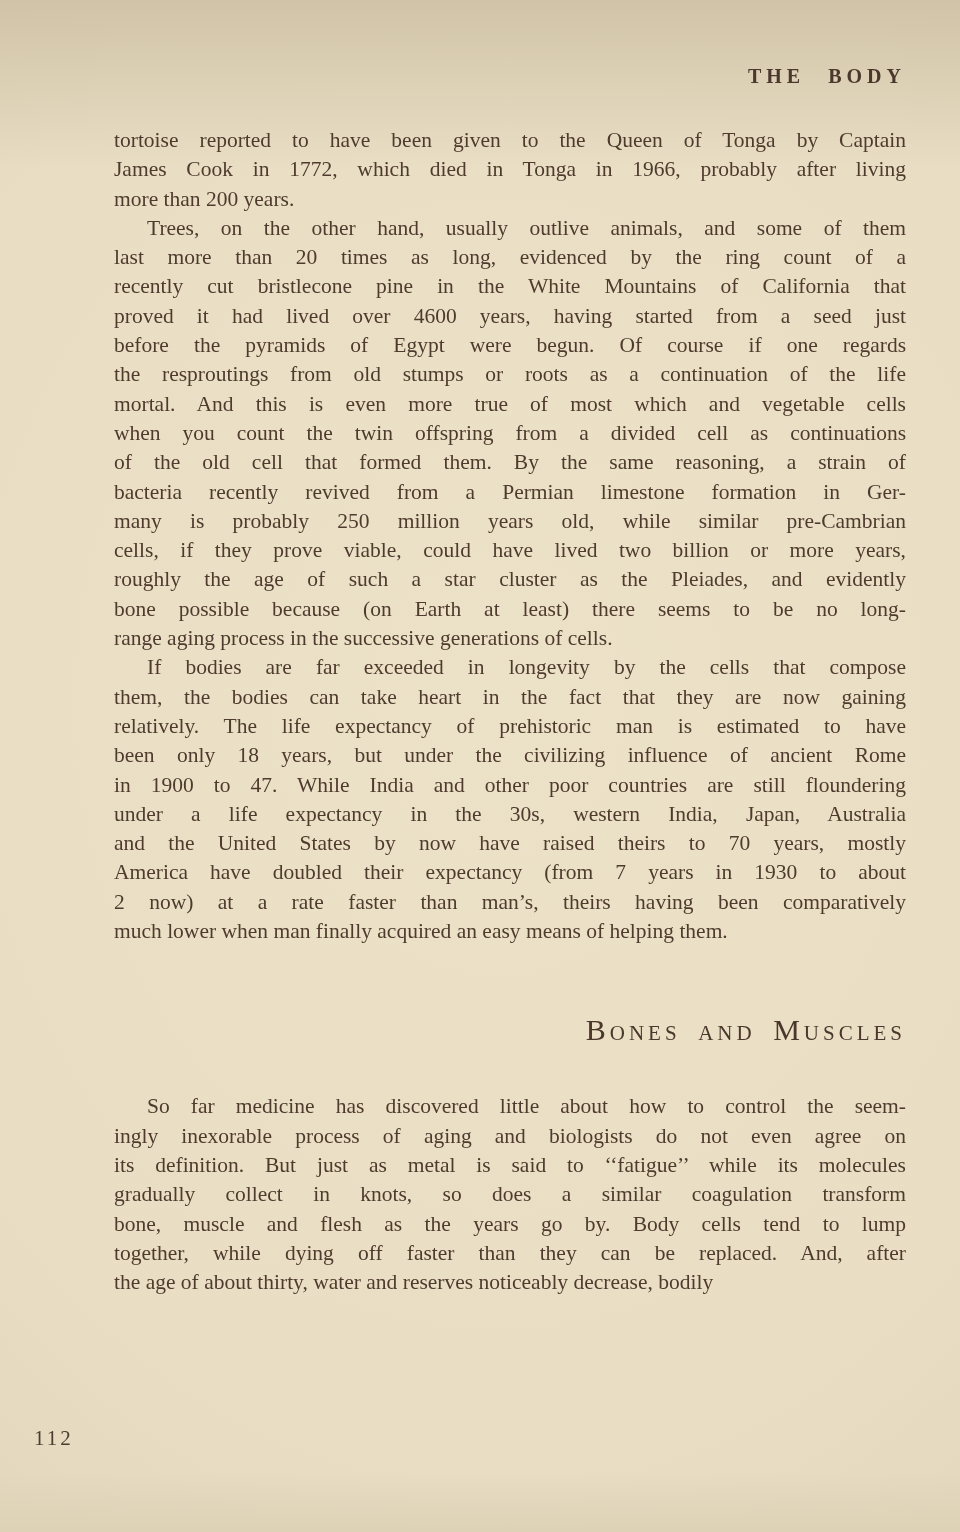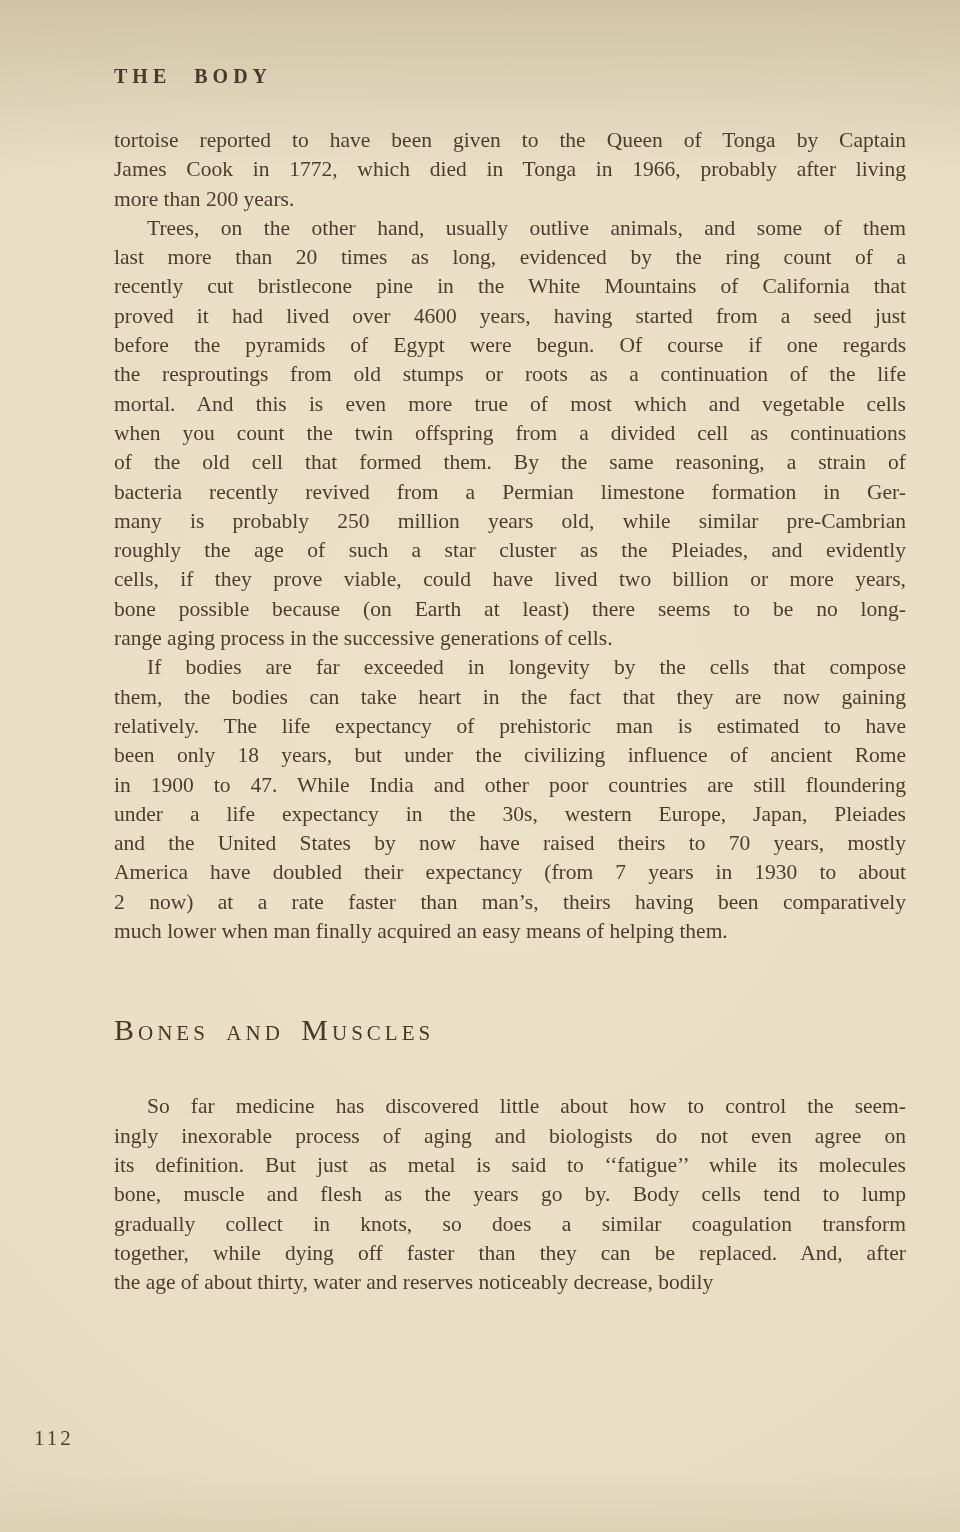--- a/index.html
+++ b/index.html
@@ -23,21 +23,21 @@
       linear-gradient(0deg, #ddd1b6 0%, rgba(221,209,182,0.0) 60px),
       radial-gradient(120% 90% at 52% 46%, #ece2c8 0%, #e9dec4 55%, #e0d5ba 85%, #d4c7ad 100%);
   }
   .text-col {
     position: absolute;
     left: 114px;
     top: 64px;
     width: 792px;
   }
   .running-header {
-    text-align: left;
+    text-align: right;
     font-size: 20px;
     font-weight: bold;
     letter-spacing: 5px;
     word-spacing: 13px;
     color: #4b382c;
     height: 24px;
     line-height: 24px;
     margin-bottom: 38px;
   }
   .para { margin: 0; }
@@ -48,21 +48,21 @@
     text-align: justify;
     text-align-last: justify;
     text-justify: inter-word;
     overflow: hidden;
   }
   .line.para-end { text-align-last: left; }
   .para.indented .line:first-child { text-indent: 33px; }
   .section-heading {
     margin-top: 64px;
     margin-bottom: 42px;
-    text-align: left;
+    text-align: right;
     font-variant: small-caps;
     font-size: 30px;
     line-height: 40px;
     letter-spacing: 4px;
     word-spacing: 6px;
     color: #4b372b;
   }
   .page-number {
     position: absolute;
     left: 34px;
@@ -91,42 +91,42 @@
           <div class="line">last more than 20 times as long, evidenced by the ring count of a</div>
           <div class="line">recently cut bristlecone pine in the White Mountains of California that</div>
           <div class="line">proved it had lived over 4600 years, having started from a seed just</div>
           <div class="line">before the pyramids of Egypt were begun.  Of course if one regards</div>
           <div class="line">the resproutings from old stumps or roots as a continuation of the life</div>
           <div class="line">mortal.  And this is even more true of most which and vegetable cells</div>
           <div class="line">when you count the twin offspring from a divided cell as continuations</div>
           <div class="line">of the old cell that formed them.  By the same reasoning, a strain of</div>
           <div class="line">bacteria recently revived from a Permian limestone formation in Ger-</div>
           <div class="line">many is probably 250 million years old, while similar pre-Cambrian</div>
+          <div class="line">cells, if they prove viable, could have lived two billion or more years,</div>
           <div class="line">roughly the age of such a star cluster as the Pleiades, and evidently</div>
-          <div class="line">cells, if they prove viable, could have lived two billion or more years,</div>
           <div class="line">bone possible because (on Earth at least) there seems to be no long-</div>
           <div class="line para-end">range aging process in the successive generations of cells.</div>
         </div>
         <div class="para indented">
           <div class="line">If bodies are far exceeded in longevity by the cells that compose</div>
           <div class="line">them, the bodies can take heart in the fact that they are now gaining</div>
           <div class="line">relatively.  The life expectancy of prehistoric man is estimated to have</div>
           <div class="line">been only 18 years, but under the civilizing influence of ancient Rome</div>
           <div class="line">in 1900 to 47.  While India and other poor countries are still floundering</div>
-          <div class="line">under a life expectancy in the 30s, western Europe, Japan, Pleiades</div>
+          <div class="line">under a life expectancy in the 30s, western India, Japan, Australia</div>
           <div class="line">and the United States by now have raised theirs to 70 years, mostly</div>
           <div class="line">America have doubled their expectancy (from 7 years in 1930 to about</div>
           <div class="line">2 now) at a rate faster than man’s, theirs having been comparatively</div>
           <div class="line para-end">much lower when man finally acquired an easy means of helping them.</div>
         </div>
         <div class="section-heading">Bones and Muscles</div>
         <div class="para indented">
           <div class="line">So far medicine has discovered little about how to control the seem-</div>
           <div class="line">ingly inexorable process of aging and biologists do not even agree on</div>
           <div class="line">its definition.  But just as metal is said to ‘‘fatigue’’ while its molecules</div>
+          <div class="line">gradually collect in knots, so does a similar coagulation transform</div>
           <div class="line">bone, muscle and flesh as the years go by.  Body cells tend to lump</div>
-          <div class="line">gradually collect in knots, so does a similar coagulation transform</div>
           <div class="line">together, while dying off faster than they can be replaced.  And, after</div>
           <div class="line para-end">the age of about thirty, water and reserves noticeably decrease, bodily</div>
         </div>
       </div>
   </div>
 </div>
 
 </body></html>

